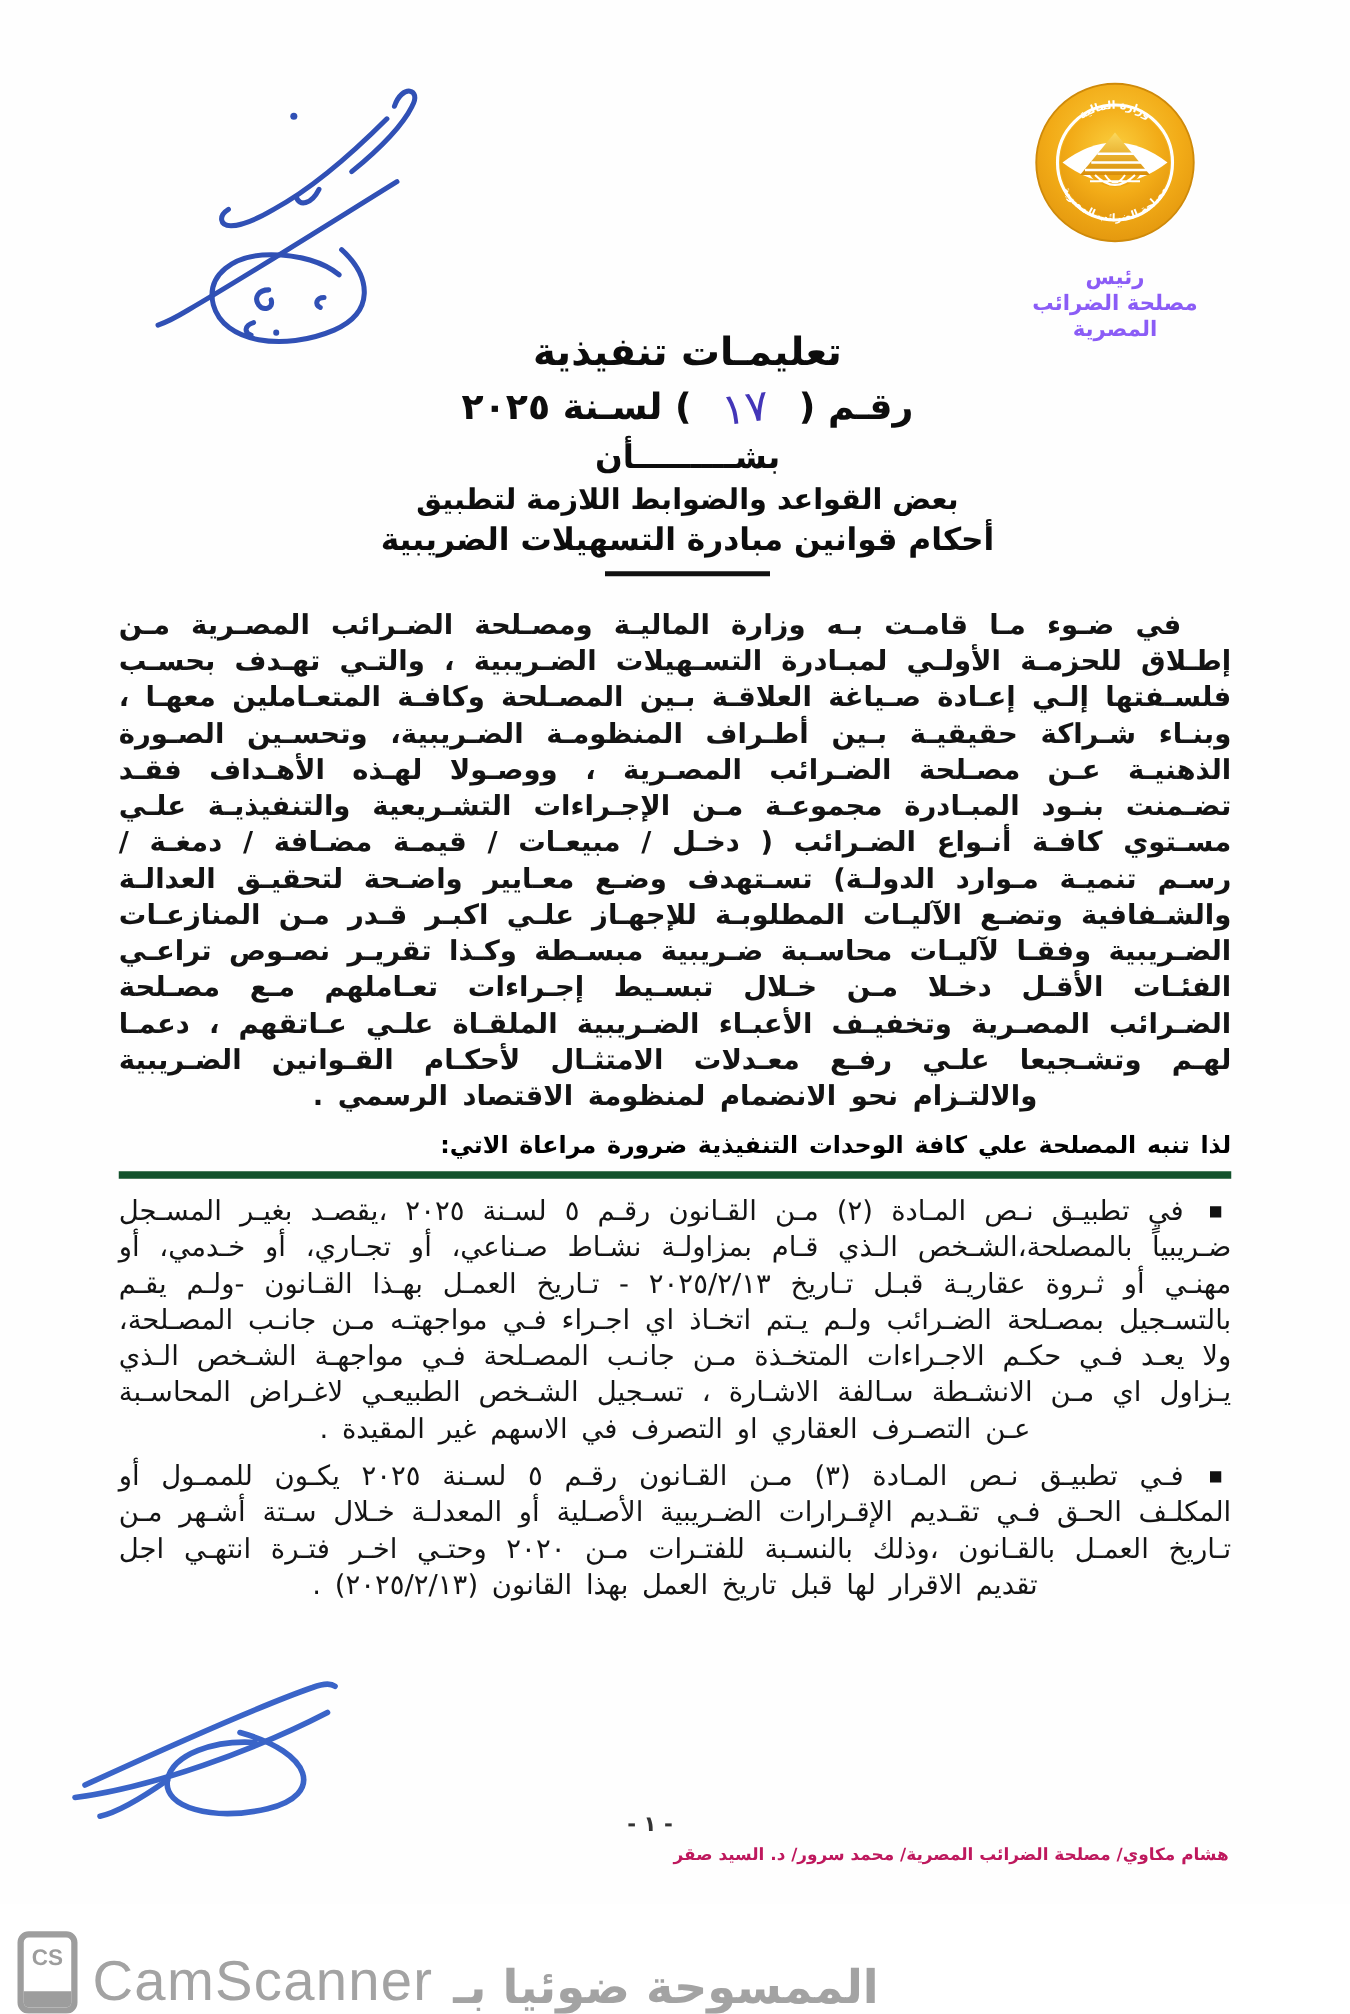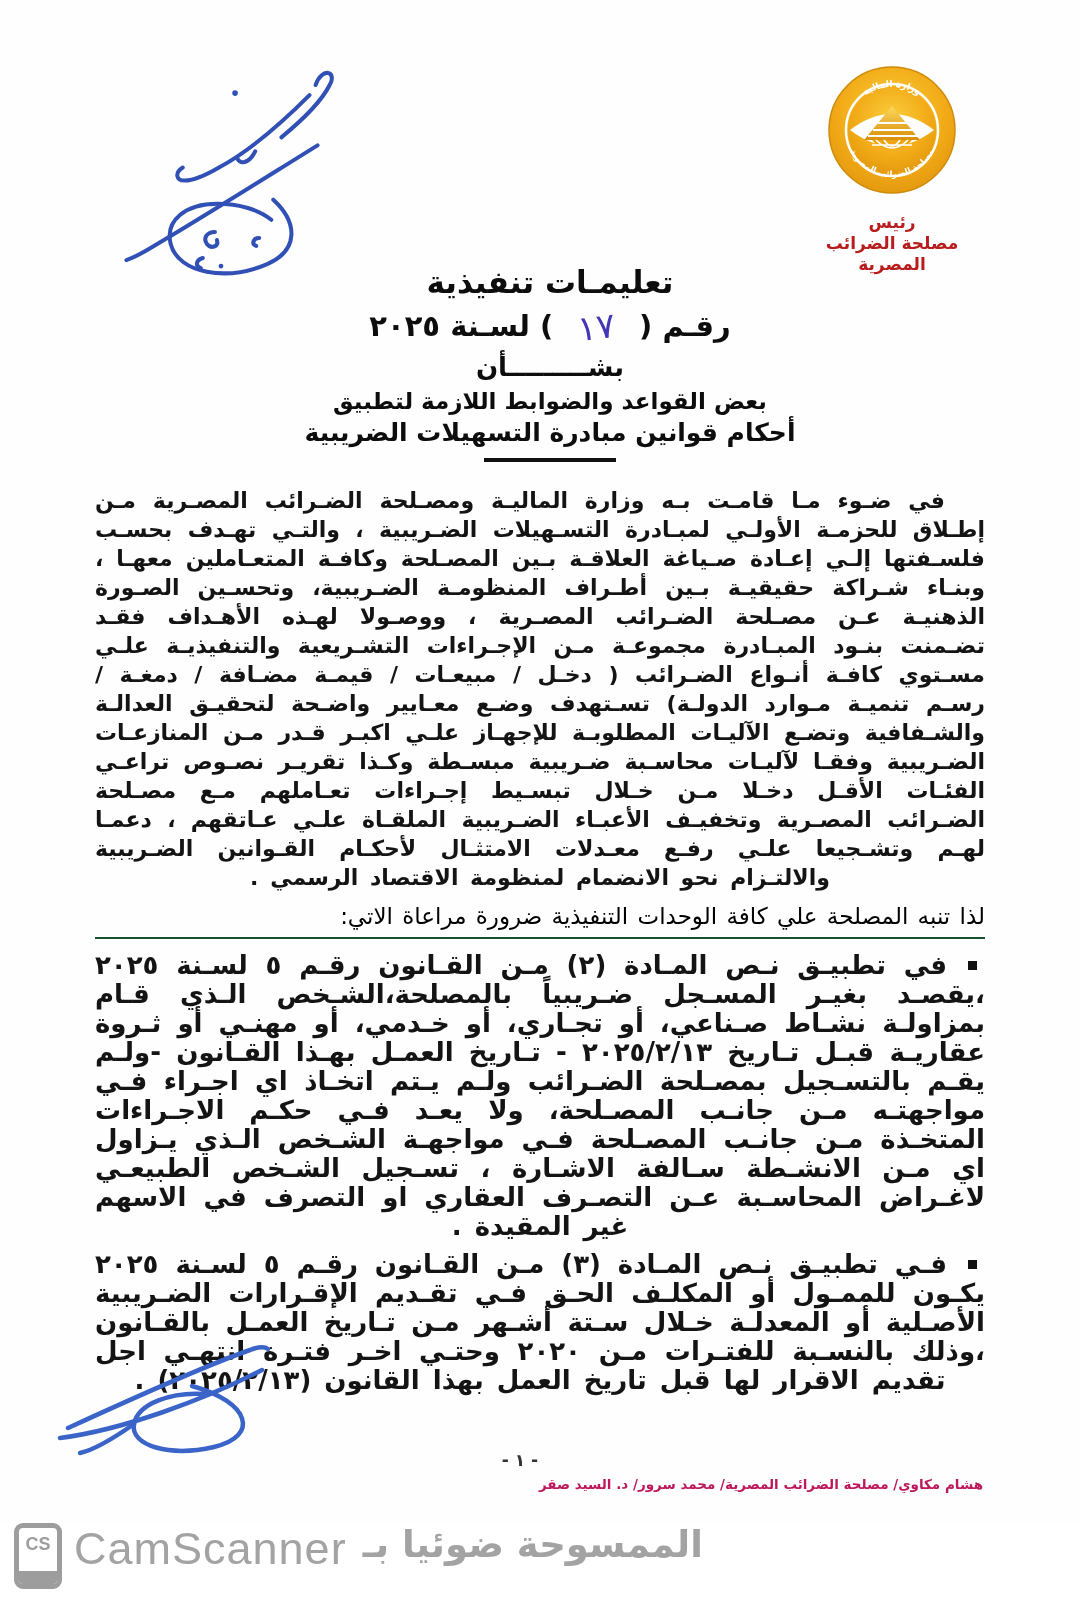--- a/index.html
+++ b/index.html
@@ -5,56 +5,56 @@
   html,body{margin:0;padding:0;background:#ffffff;}
   .page{
     position:relative;width:1080px;height:1611px;background:#fefefe;overflow:hidden;
     font-family:"DejaVu Sans",sans-serif;color:#161616;
   }
   
   .sig-top{position:absolute;left:58px;top:32px;width:332px;height:268px;}
   
   .logo-block{position:absolute;left:790px;top:64px;width:204px;text-align:center;}
   .logo-svg{width:132px;height:142px;display:block;margin:0 auto;}
-  .logo-caption{margin-top:6px;font-weight:bold;font-size:17px;line-height:21px;color:#b91c1c;direction:rtl;}
+  .logo-caption{margin-top:6px;font-weight:bold;font-size:17px;line-height:21px;color:#8b5cf6;direction:rtl;}
   
   .title-block{position:absolute;left:240px;top:262px;width:620px;text-align:center;direction:rtl;font-weight:bold;color:#0d0d0d;}
   .t1{font-size:31px;line-height:40px;}
   .t2{font-size:29px;line-height:44px;}
   .hand17{display:inline-block;color:#4336b8;font-size:35px;transform:rotate(-7deg) translateY(3px);padding:0 14px;font-weight:normal;}
   .t3{font-size:26px;line-height:38px;}
   .t4{font-size:23px;line-height:31px;}
   .t5{font-size:25px;line-height:31px;}
   .divider{width:132px;height:4px;background:#111;margin:10px auto 0 auto;}
   
   .content{position:absolute;top:486px;right:95px;left:95px;direction:rtl;}
   .intro{
     margin:0;font-size:22px;line-height:29px;font-weight:bold;text-align:justify;
     text-align-last:center;word-spacing:4px;text-indent:40px;color:#141414;
   }
   .heading{
-    margin-top:8px;font-size:23px;font-weight:normal;color:#000;
-    padding-bottom:5px;border-bottom:2px solid #14532d;line-height:32px;word-spacing:2px;
+    margin-top:8px;font-size:19px;font-weight:bold;color:#000;
+    padding-bottom:5px;border-bottom:6px solid #14532d;line-height:32px;word-spacing:2px;
   }
   .bullets{margin:12px 0 0 0;padding:0;}
   .bullets li{
-    list-style:none;position:relative;font-size:26px;line-height:29px;font-weight:bold;
+    list-style:none;position:relative;font-size:22px;line-height:29px;font-weight:normal;
     text-align:justify;text-align-last:center;word-spacing:4px;text-indent:38px;
     margin-bottom:9px;color:#141414;
   }
   .bullets li::before{
     content:"";position:absolute;right:8px;top:10px;width:9px;height:9px;background:#111;
   }
   
   .sig-bottom{position:absolute;left:52px;top:1328px;width:262px;height:134px;}
   
   .page-num{position:absolute;left:0;right:40px;top:1450px;text-align:center;font-size:17px;font-weight:bold;color:#333;}
   .names{position:absolute;right:97px;top:1476px;direction:rtl;font-size:13.5px;font-weight:bold;color:#be185d;}
   
-  .cam-bar{position:absolute;left:0;right:0;bottom:0;height:88px;background:#ffffff;display:flex;align-items:flex-start;padding-left:14px;box-sizing:border-box;}
+  .cam-bar{position:absolute;left:0;right:0;bottom:0;height:88px;background:#ffffff;display:flex;align-items:flex-end;padding-left:14px;box-sizing:border-box;}
   .cs-icon{position:relative;width:38px;height:56px;border:5px solid #9d9d9d;border-radius:9px;flex:0 0 auto;}
   .cs-letters{position:absolute;top:6px;left:0;right:0;text-align:center;font-size:18px;font-weight:bold;color:#9d9d9d;font-family:"Liberation Sans",sans-serif;}
   .cs-bottom{position:absolute;left:0;right:0;bottom:0;height:13px;background:#9d9d9d;border-radius:0 0 4px 4px;}
   .cam-text{margin-left:12px;font-family:"Liberation Sans",sans-serif;font-size:45px;color:#a3a3a3;letter-spacing:1px;}
   .cam-ar{margin-left:16px;direction:rtl;font-size:37px;color:#a3a3a3;font-weight:bold;}
 </style>
 </head>
 <body>
 
 <div class="page">

